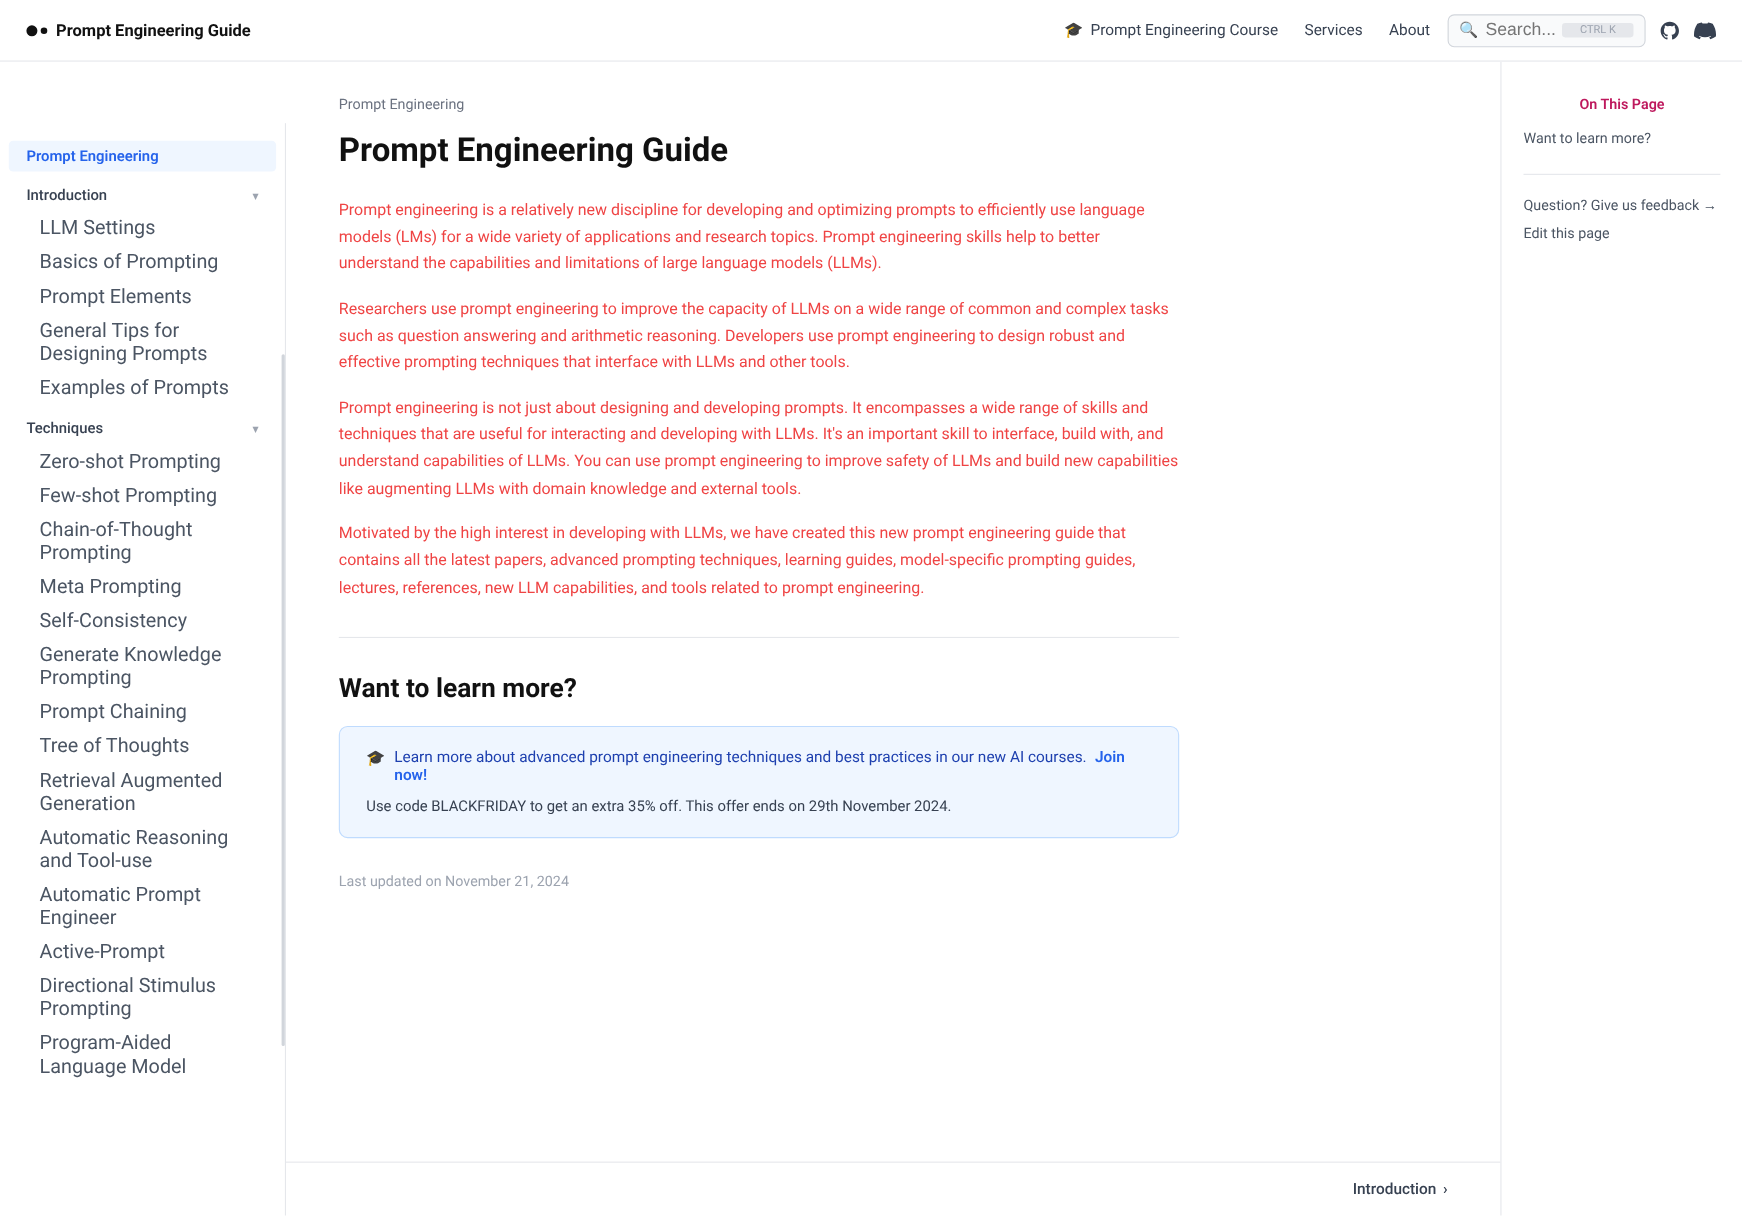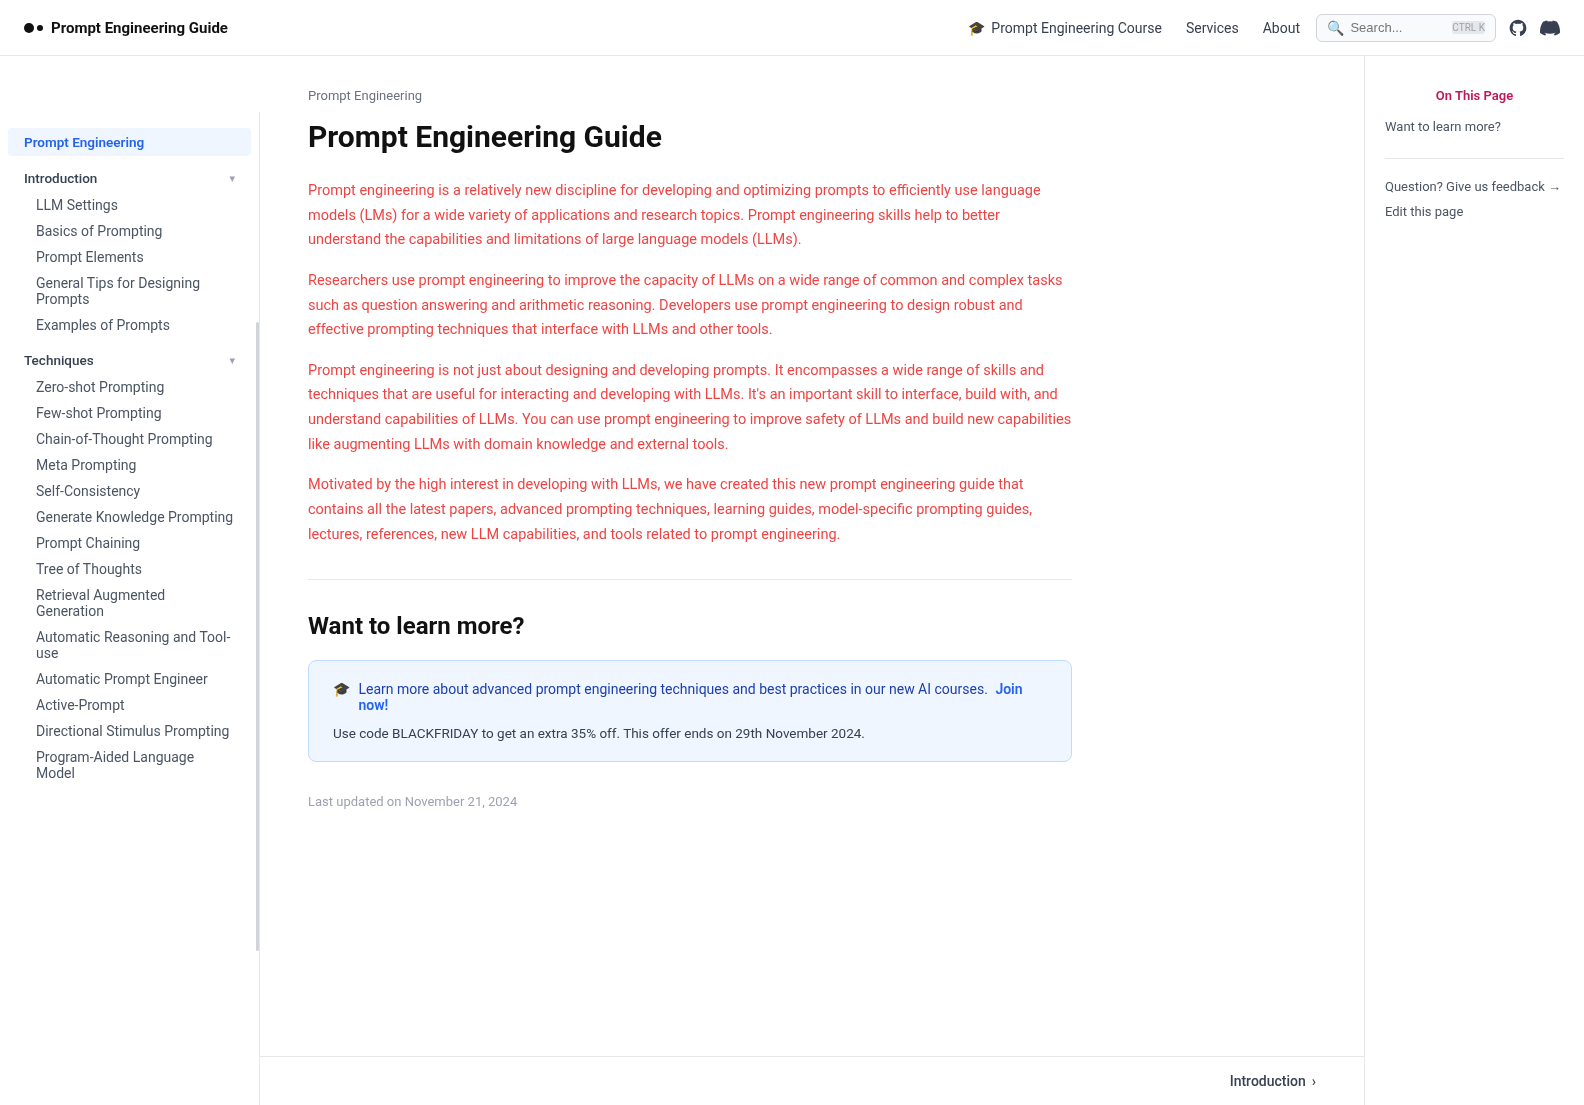--- a/index.html
+++ b/index.html
@@ -71,29 +71,29 @@
       border-radius: 6px;
       padding: 5px 10px;
       gap: 6px;
       background: #f9fafb;
       width: 180px;
     }
     .search-box input {
       border: none;
       background: transparent;
       outline: none;
-      font-size: 13px;
+      font-size: 16px;
       color: #6b7280;
       width: 100%;
     }
     .search-kbd {
       font-size: 10px;
       color: #9ca3af;
       background: #e5e7eb;
-      padding: 1px 0;
+      padding: 1px 16px;
       border-radius: 3px;
       white-space: nowrap;
     }
     .topnav-icons {
       display: flex;
       align-items: center;
       gap: 12px;
       margin-left: 12px;
     }
     .icon-btn {
@@ -136,21 +136,21 @@
       color: #2563eb;
       font-weight: 600;
     }
     .sidebar-item.section-header {
       font-weight: 500;
       color: #374151;
       margin-top: 8px;
     }
     .sidebar-subitem {
       padding: 5px 16px 5px 28px;
-      font-size: 14px;
+      font-size: 18px;
       color: #4b5563;
       cursor: pointer;
       border-radius: 4px;
       margin: 0 8px;
     }
     .chevron {
       font-size: 11px;
       color: #9ca3af;
     }
     .sidebar-scrollbar {

